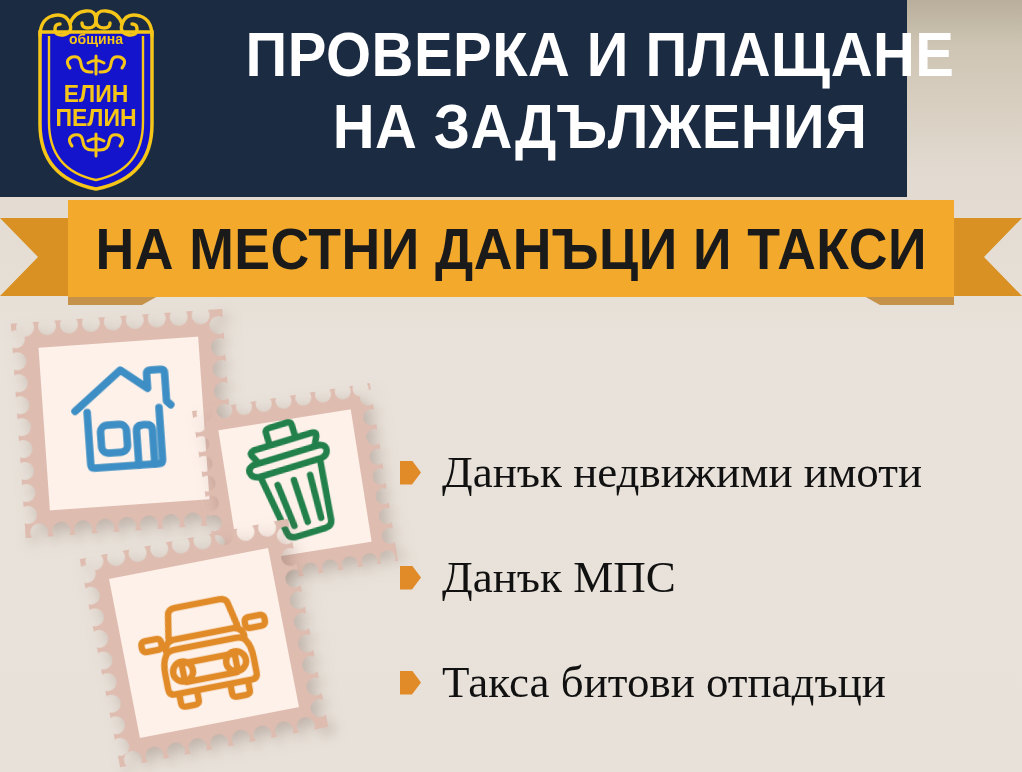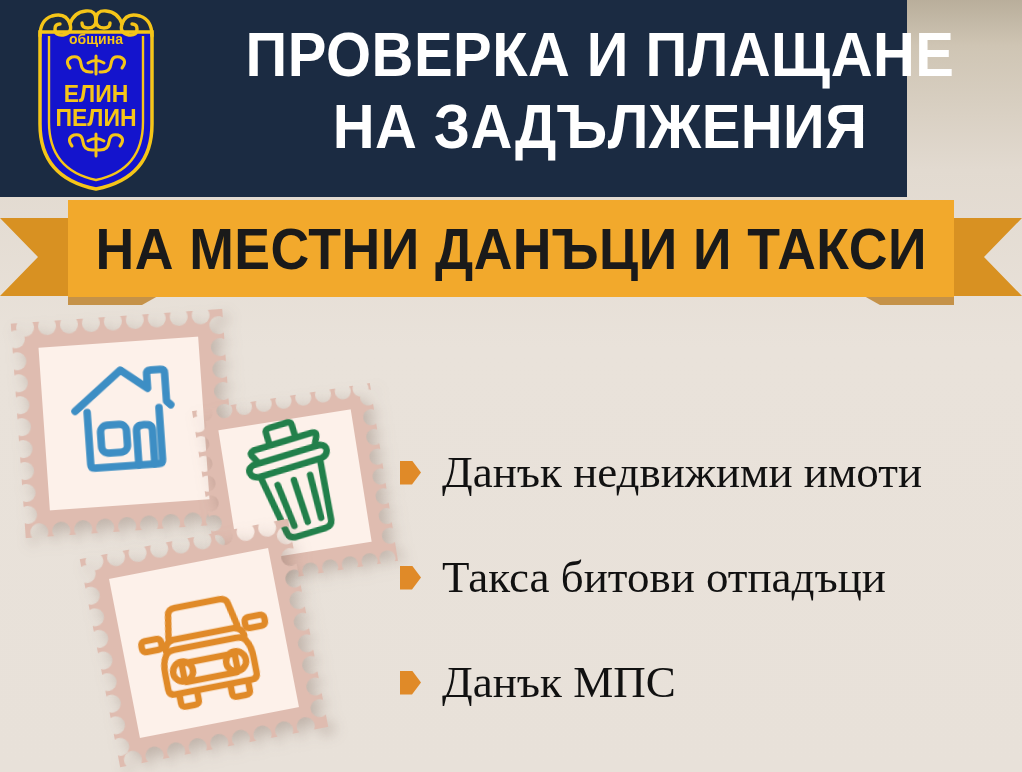--- a/index.html
+++ b/index.html
@@ -327,21 +327,21 @@
     </svg>
   </div>
 
   <div class="bullets">
     <div class="bullet-row">
       <span class="bullet-mark"></span>
       <span class="bullet-text">Данък недвижими имоти</span>
     </div>
     <div class="bullet-row">
       <span class="bullet-mark"></span>
-      <span class="bullet-text">Такса битови отпадъци</span>
+      <span class="bullet-text">Данък МПС</span>
     </div>
     <div class="bullet-row">
       <span class="bullet-mark"></span>
-      <span class="bullet-text">Данък МПС</span>
+      <span class="bullet-text">Такса битови отпадъци</span>
     </div>
   </div>
 
 </div>
 
 </body></html>

